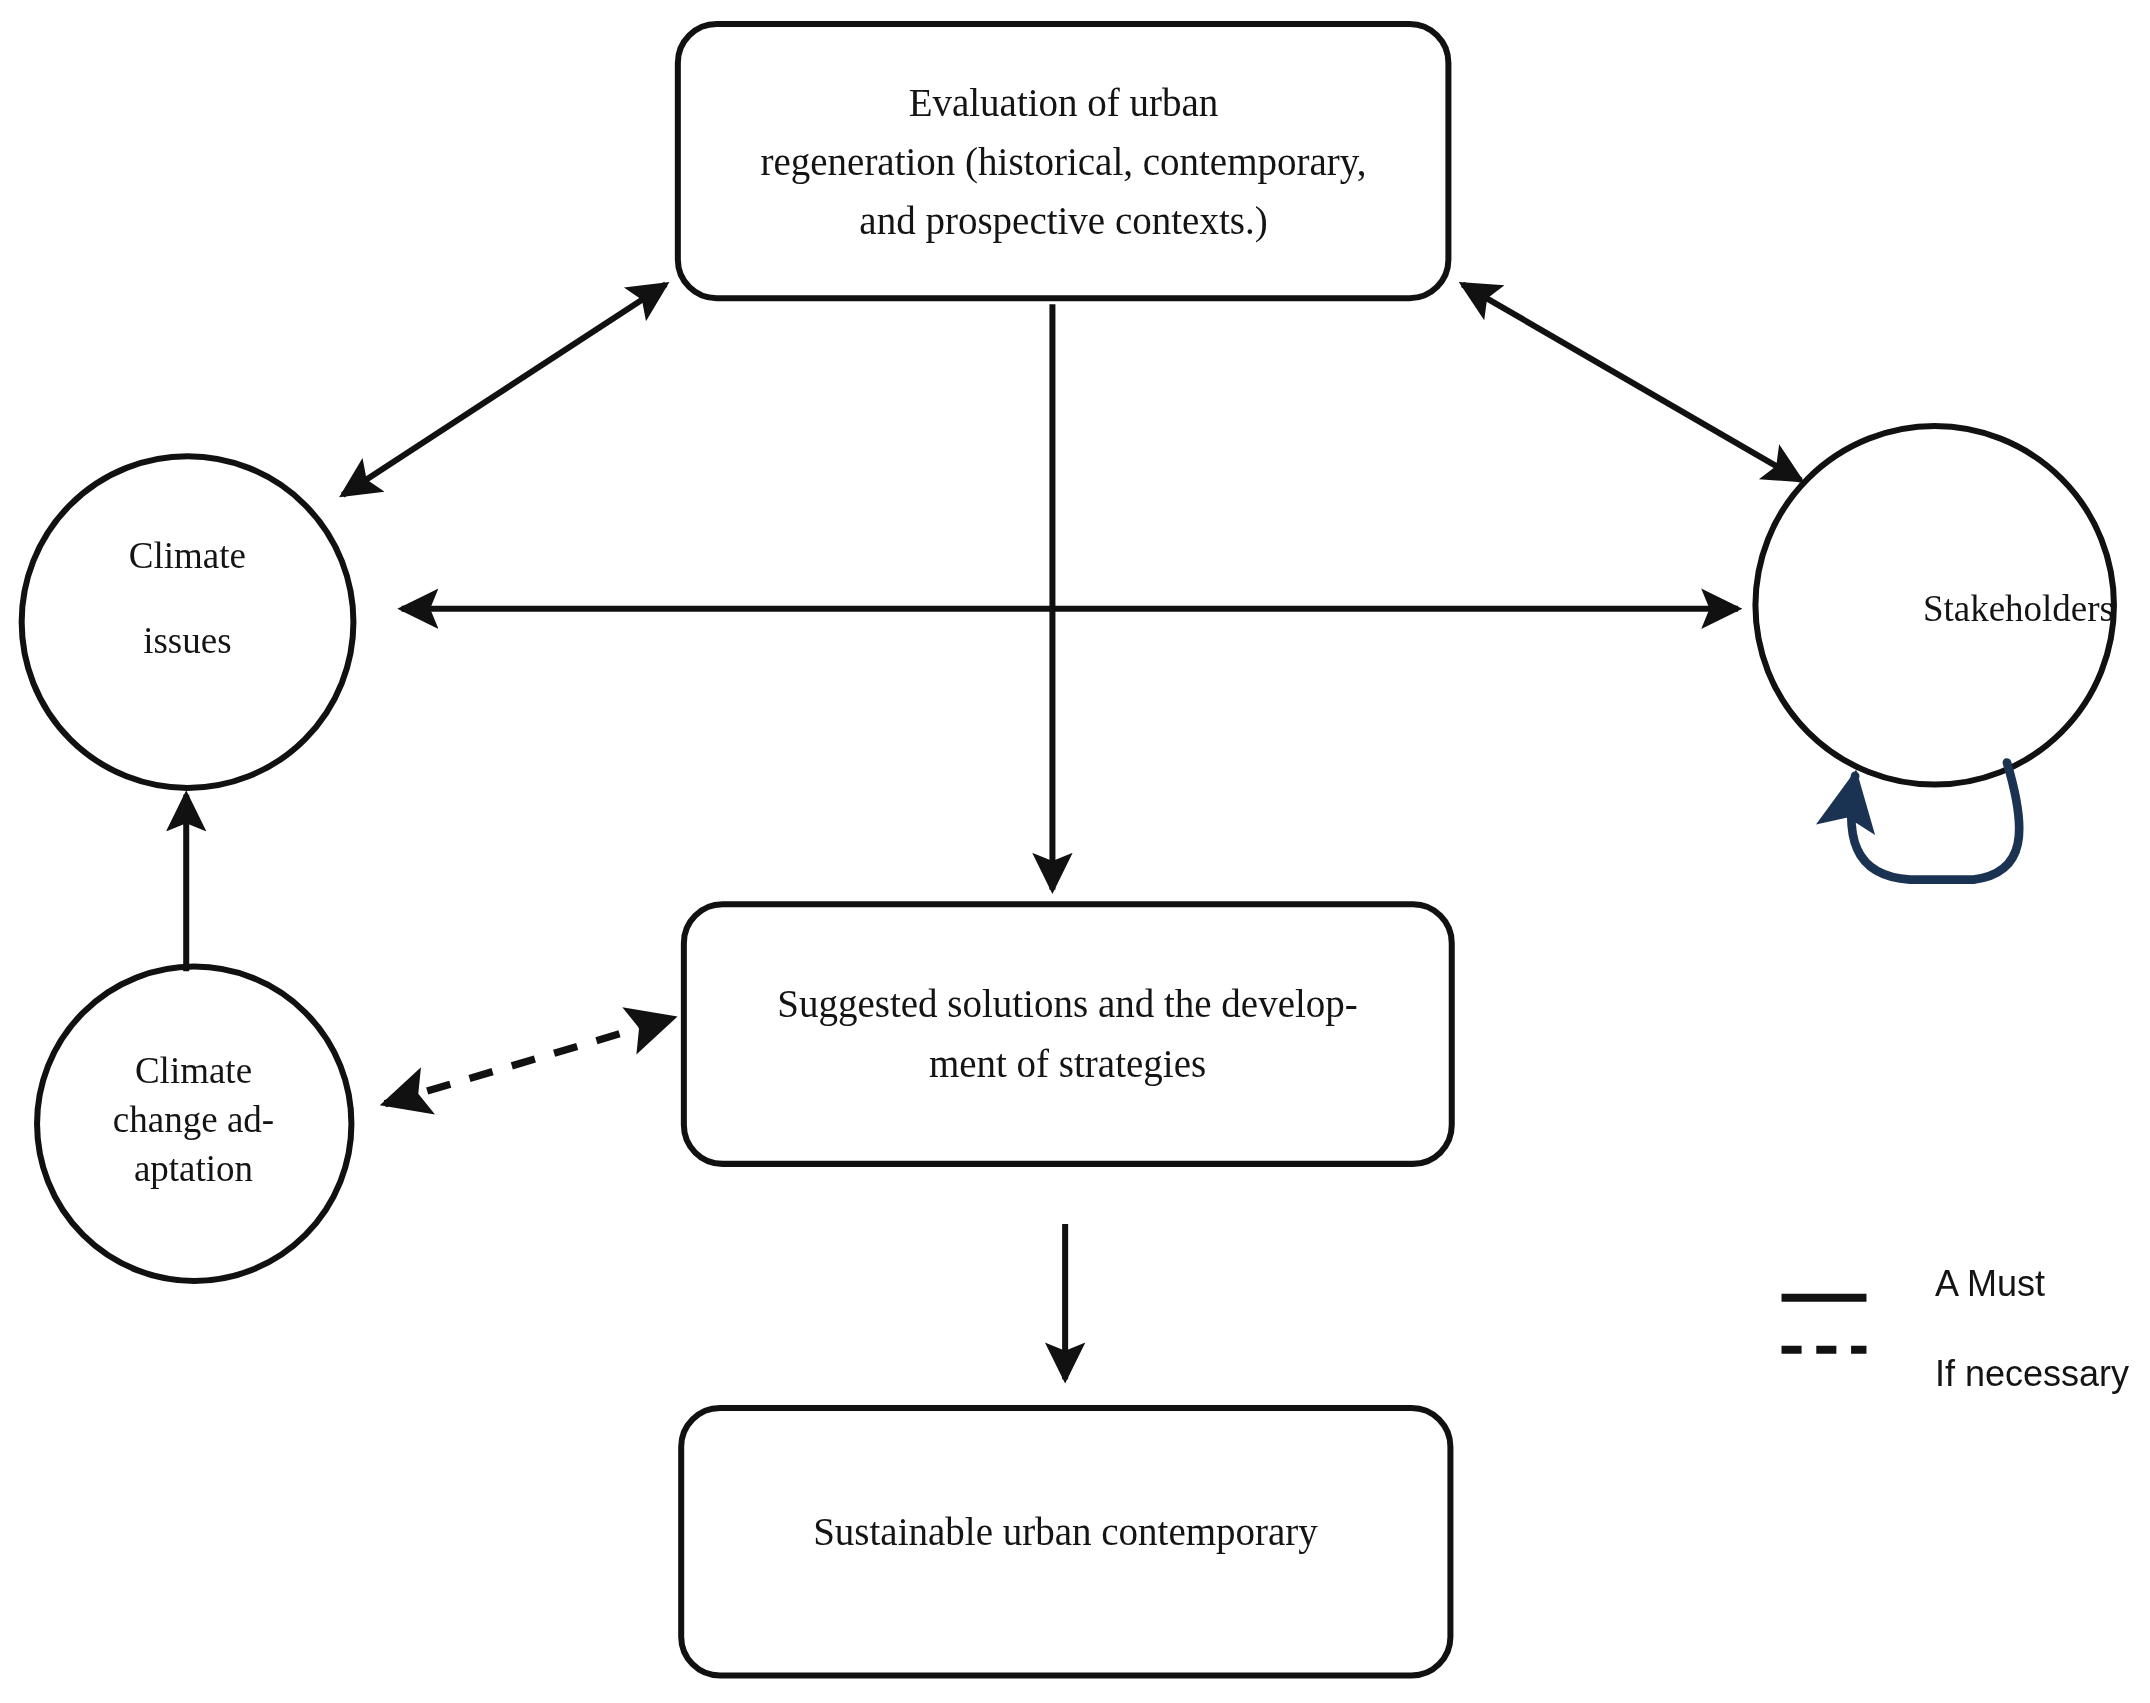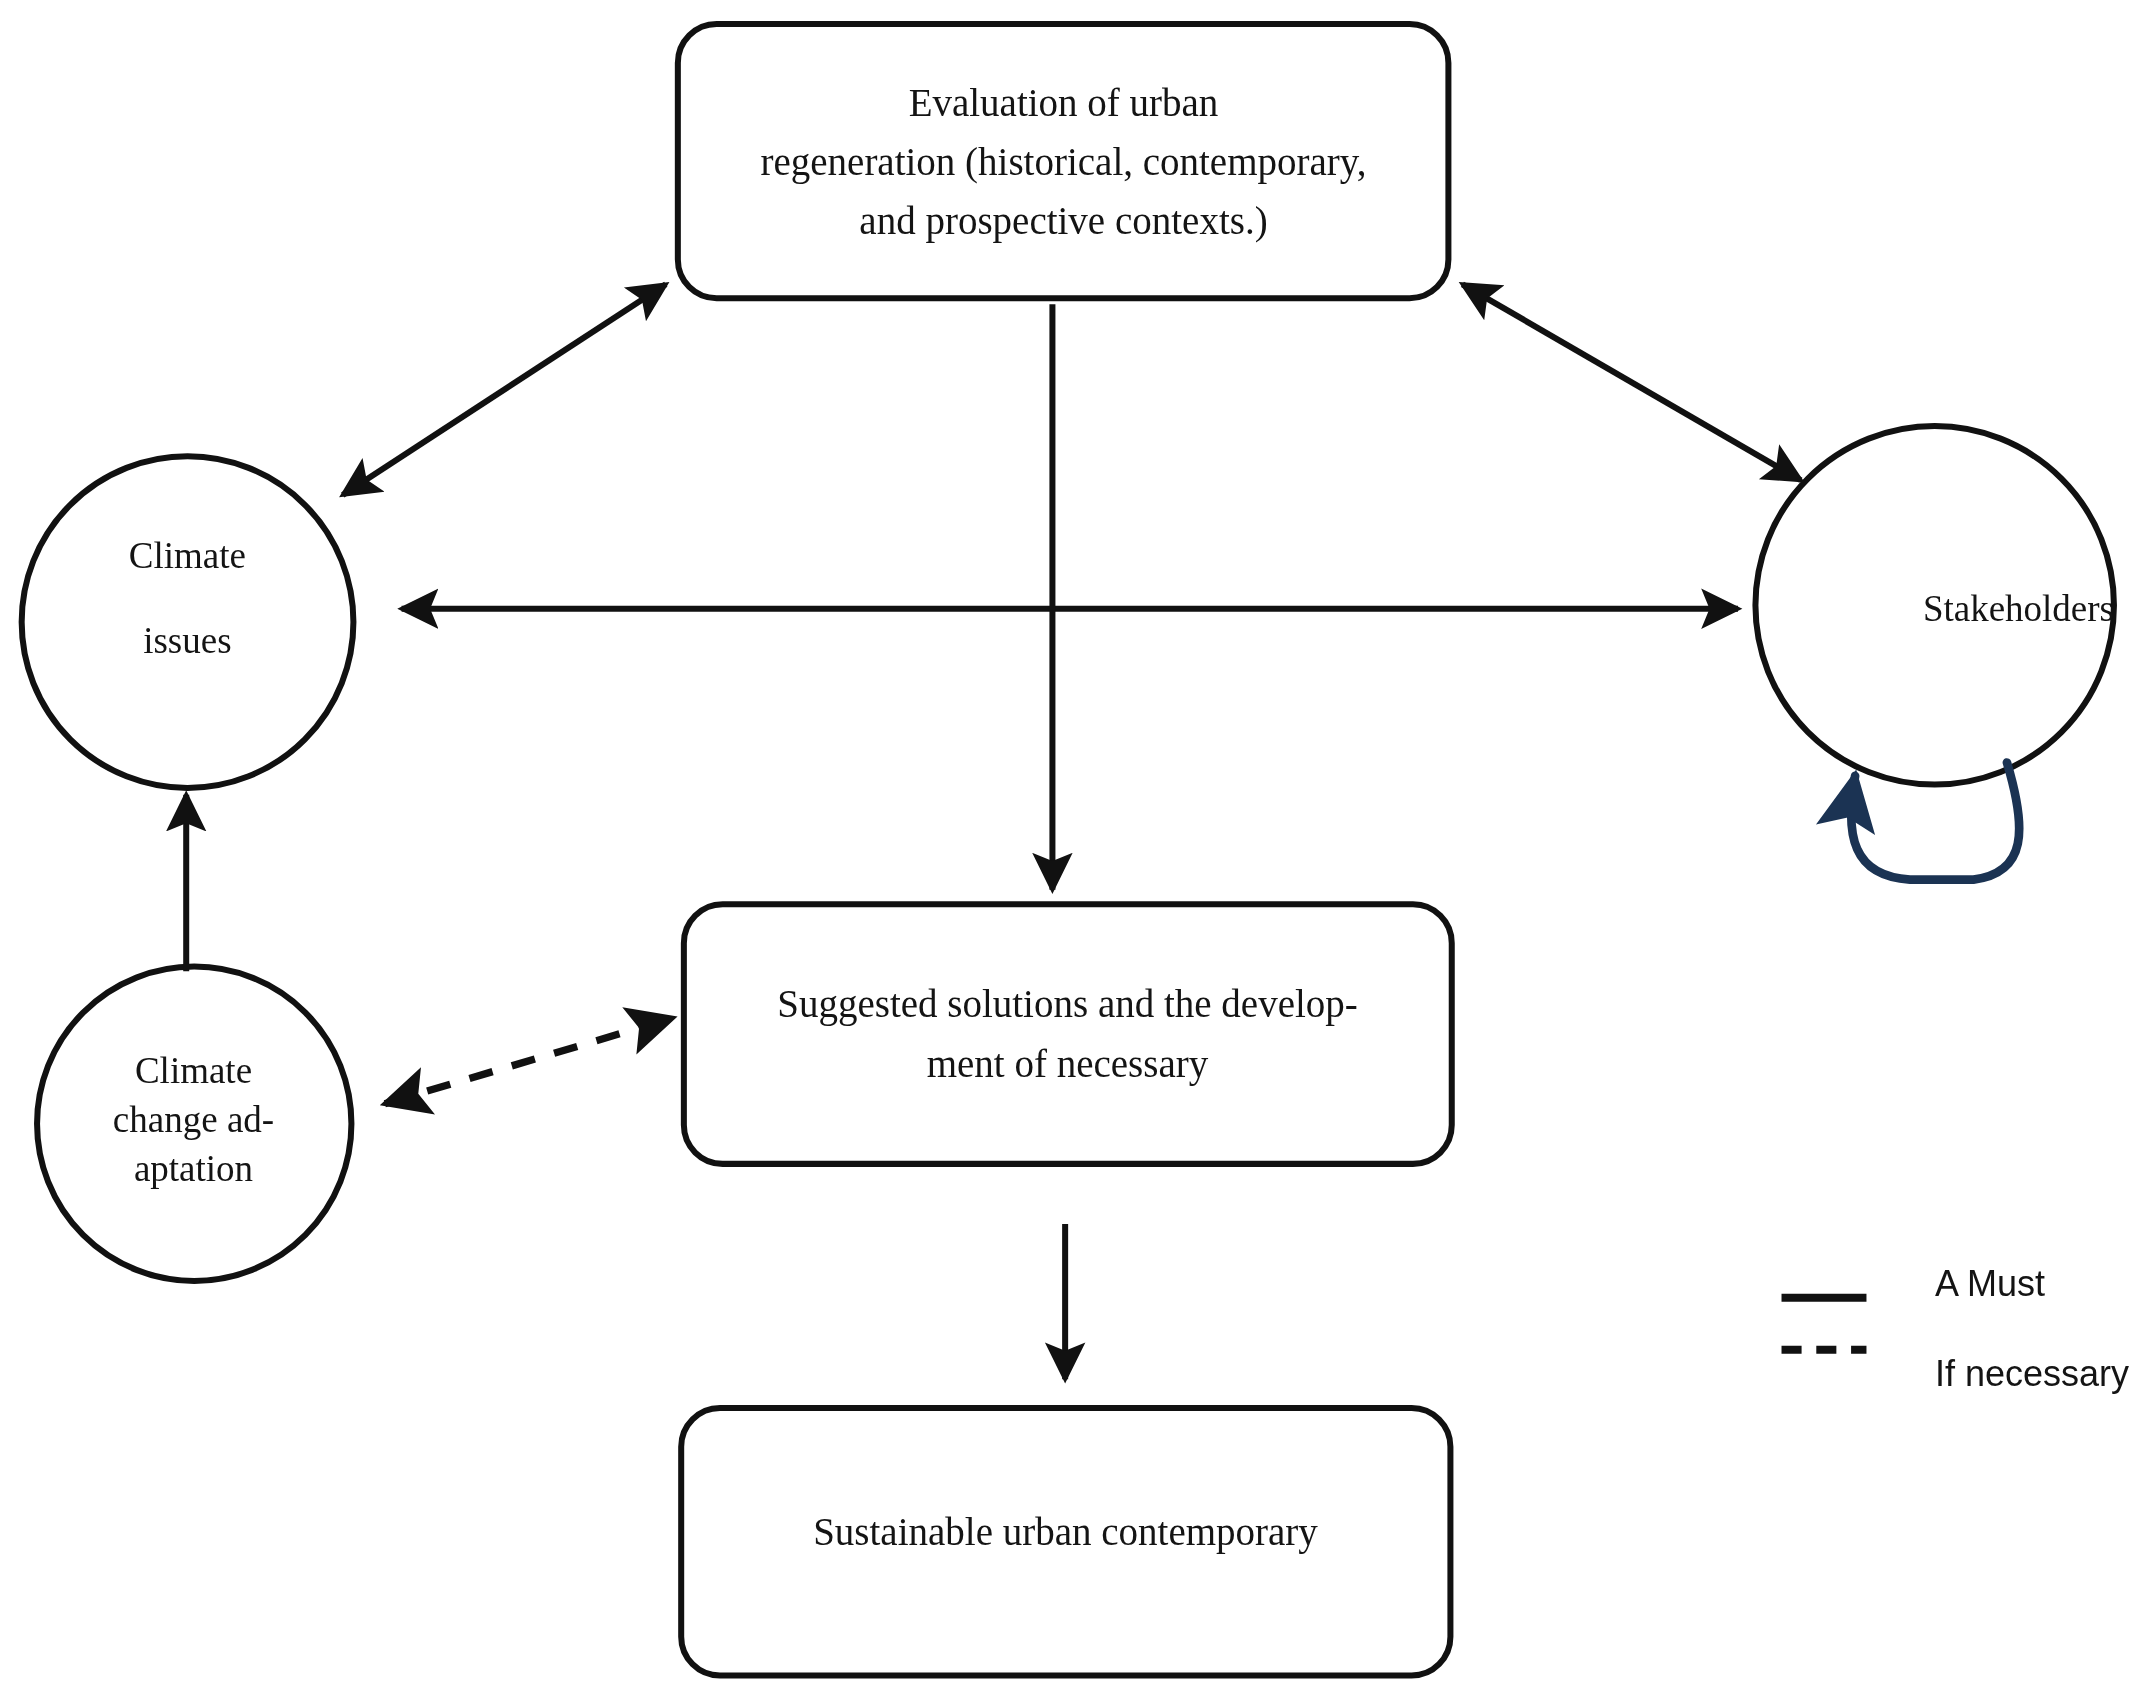--- a/index.html
+++ b/index.html
@@ -104,21 +104,21 @@
 
 issues</div>
 
   <div class="node-label circle-label" style="left:1755px; top:584px; width:359px; text-align:right;">Stakeholders</div>
 
   <div class="node-label circle-label" style="left:41px; top:1046px; width:305px; text-align:center; line-height:1.33;">Climate
 change ad-
 aptation</div>
 
   <div class="node-label box-label" style="left:696px; top:937px; width:743px; height:194px; display:flex; align-items:center; justify-content:center; text-align:center; line-height:1.55;">Suggested  solutions  and the develop-
-ment of necessary</div>
+ment of strategies</div>
 
   <div class="node-label box-label" style="left:681px; top:1505px; width:769px; text-align:center;">Sustainable urban contemporary</div>
 
   <div class="legend-label" style="left:1935px; top:1263px;">A Must</div>
 
   <div class="legend-label" style="left:1935px; top:1353px;">If necessary</div>
 
 </div>
 
 

